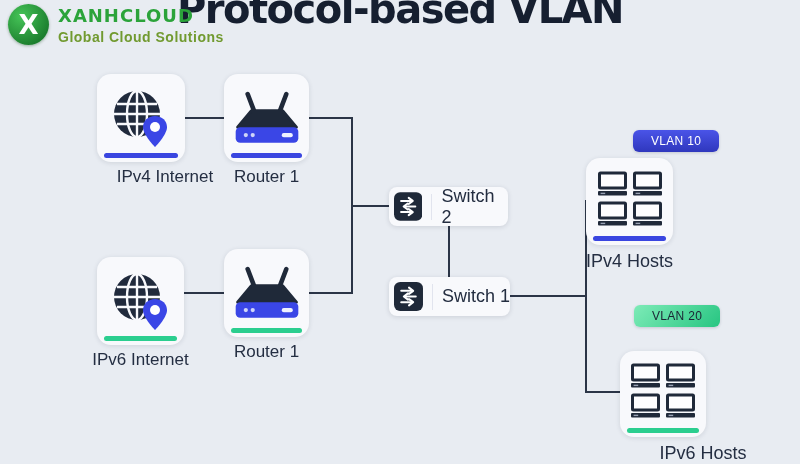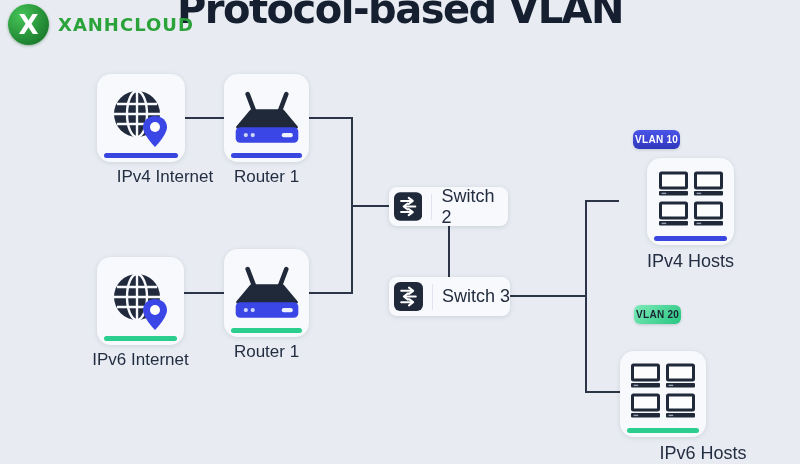--- a/index.html
+++ b/index.html
@@ -84,40 +84,41 @@
     display: flex; align-items: center; gap: 9px;
     padding-left: 5px;
   }
   .switch-divider { width: 1px; height: 26px; background: #e1e4ee; }
   .switch-label { font-size: 18px; font-weight: 500; color: #232d40; }
 
   
   .badge {
     position: absolute; z-index: 3;
     border-radius: 6px;
-    font-size: 10px; font-weight: 700; letter-spacing: .3px;
-    padding: 4px 2px;
+    font-size: 12px; font-weight: 400; letter-spacing: .3px;
+    padding: 4px 18px;
     box-shadow: 0 1px 3px rgba(25,35,60,.18);
   }
   .badge.vlan10 { background: linear-gradient(180deg,#4a54e8,#2f37bd); color: #ffffff; }
   .badge.vlan20 { background: linear-gradient(135deg,#7debb7,#27c581); color: #1b2434; }
 </style>
 </head>
 <body>
 
 <div class="stage">
 
   <div class="title">Protocol-based VLAN</div>
 
   <div class="logo">
     <div class="logo-mark">
       <span>X</span>
     </div>
     <div>
       <div class="logo-brand">XANHCLOUD</div>
+      <div class="logo-tagline">Global Cloud Solutions</div>
     </div>
   </div>
 
   <div class="line" style="left:185px;top:117px;width:39px;height:2px;"></div>
   <div class="line" style="left:309px;top:117px;width:44px;height:2px;"></div>
   <div class="line" style="left:351px;top:117px;width:2px;height:177px;"></div>
   <div class="line" style="left:184px;top:292px;width:40px;height:2px;"></div>
   <div class="line" style="left:309px;top:292px;width:44px;height:2px;"></div>
   <div class="line" style="left:351px;top:205px;width:38px;height:2px;"></div>
   <div class="line" style="left:448px;top:225px;width:2px;height:52px;"></div>
@@ -218,26 +219,26 @@
       <g stroke="#ffffff" stroke-width="2" fill="none" stroke-linecap="round" stroke-linejoin="round">
         <path d="M7 8.5 h10.5"></path>
           <path d="M14.5 5.5 l4 3 -4 3"></path>
         <path d="M21 14 h-10.5"></path>
           <path d="M13.5 11 l-4 3 4 3"></path>
         <path d="M7 19.5 h10.5"></path>
           <path d="M14.5 16.5 l4 3 -4 3"></path>
       </g>
     </svg>
     <div class="switch-divider"></div>
-    <div class="switch-label">Switch 3</div>
+    <div class="switch-label">Switch 1</div>
   </div>
 
   <div class="badge vlan10" style="left:633px;top:130px;">VLAN 10</div>
 
-  <div class="node" style="left:647px;top:158px;">
+  <div class="node" style="left:586px;top:158px;">
     <div class="card" style="width:87px;height:87px;">
       <svg width="64" height="56" viewBox="0 0 64 55" style="margin-bottom:6px;">
         <defs>
           <g id="pcA">
             <rect x="1.5" y="1.5" width="26" height="15" rx="1" fill="#fdfdfe" stroke="#1f2939" stroke-width="3"></rect>
             <rect x="0" y="19.5" width="29" height="4.6" rx="1" fill="#1f2939"></rect>
             <rect x="2.6" y="21.2" width="4.6" height="1.4" fill="#98a1b3"></rect>
           </g>
         </defs>
         <use href="#pcA" x="0" y="0"></use>

